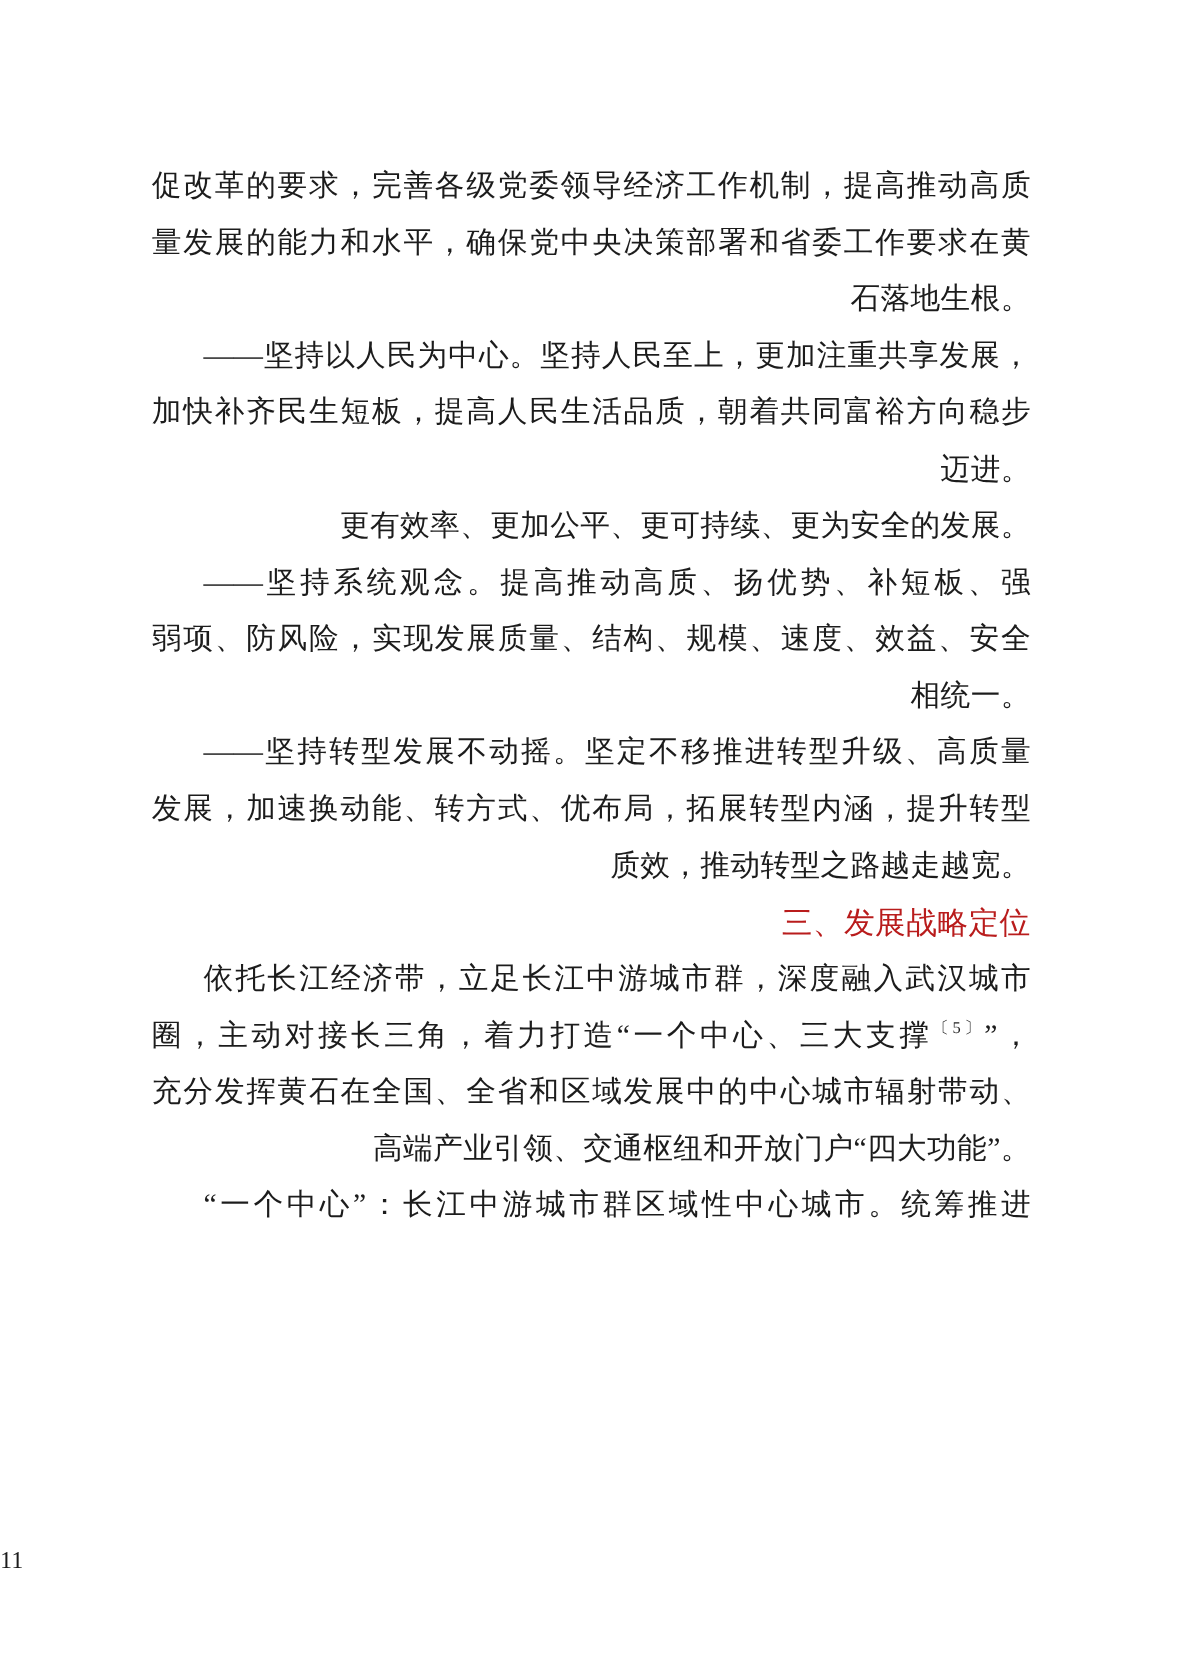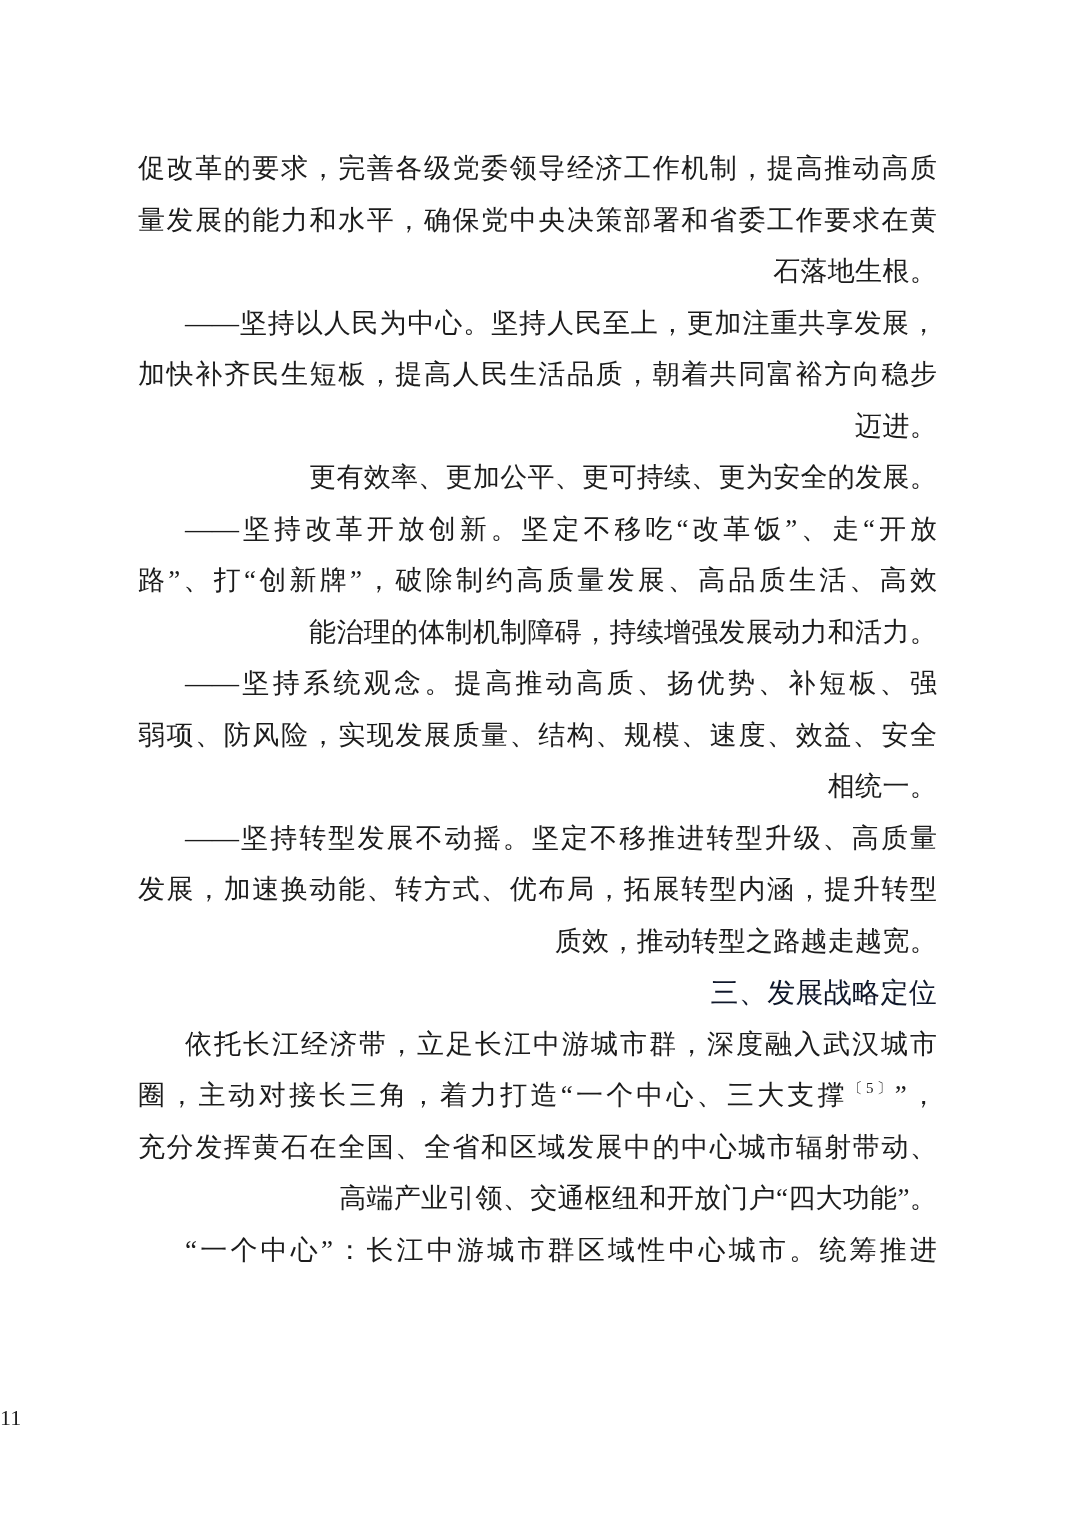--- a/index.html
+++ b/index.html
@@ -35,21 +35,21 @@
     text-align: justify;
     text-align-last: justify;
     text-justify: inter-character;
     letter-spacing: 0;
   }
   .line.ind { text-indent: 47px; }
   .para.heading .line {
     font-family: "Liberation Sans", "DejaVu Sans", sans-serif;
     font-weight: bold;
     font-size: 28px;
-    color: #0f172a;
+    color: #b91c1c;
   }
   .lead { font-weight: 500; }
   sup.fnref {
     font-size: 15px;
     line-height: 0;
     vertical-align: 11px;
     letter-spacing: 0;
   }
   .page-number {
     position: absolute;
@@ -73,25 +73,20 @@
       </div>
       <div class="para">
         <div class="line j ind"><span class="lead">——坚持以人民为中心。</span><span>坚持人民至上，更加注重共享发展，</span></div>
         <div class="line j"><span>加快补齐民生短板，提高人民生活品质，朝着共同富裕方向稳步</span></div>
         <div class="line"><span>迈进。</span></div>
       </div>
       <div class="para">
         <div class="line"><span>更有效率、更加公平、更可持续、更为安全的发展。</span></div>
       </div>
       <div class="para">
-        <div class="line j ind"><span class="lead">——坚持改革开放创新。</span><span>坚定不移吃“改革饭”、走“开放</span></div>
-        <div class="line j"><span>路”、打“创新牌”，破除制约高质量发展、高品质生活、高效</span></div>
-        <div class="line"><span>能治理的体制机制障碍，持续增强发展动力和活力。</span></div>
-      </div>
-      <div class="para">
         <div class="line j ind"><span class="lead">——坚持系统观念。</span><span>提高推动高质、扬优势、补短板、强</span></div>
         <div class="line j"><span>弱项、防风险，实现发展质量、结构、规模、速度、效益、安全</span></div>
         <div class="line"><span>相统一。</span></div>
       </div>
       <div class="para">
         <div class="line j ind"><span class="lead">——坚持转型发展不动摇。</span><span>坚定不移推进转型升级、高质量</span></div>
         <div class="line j"><span>发展，加速换动能、转方式、优布局，拓展转型内涵，提升转型</span></div>
         <div class="line"><span>质效，推动转型之路越走越宽。</span></div>
       </div>
       <div class="para heading">

